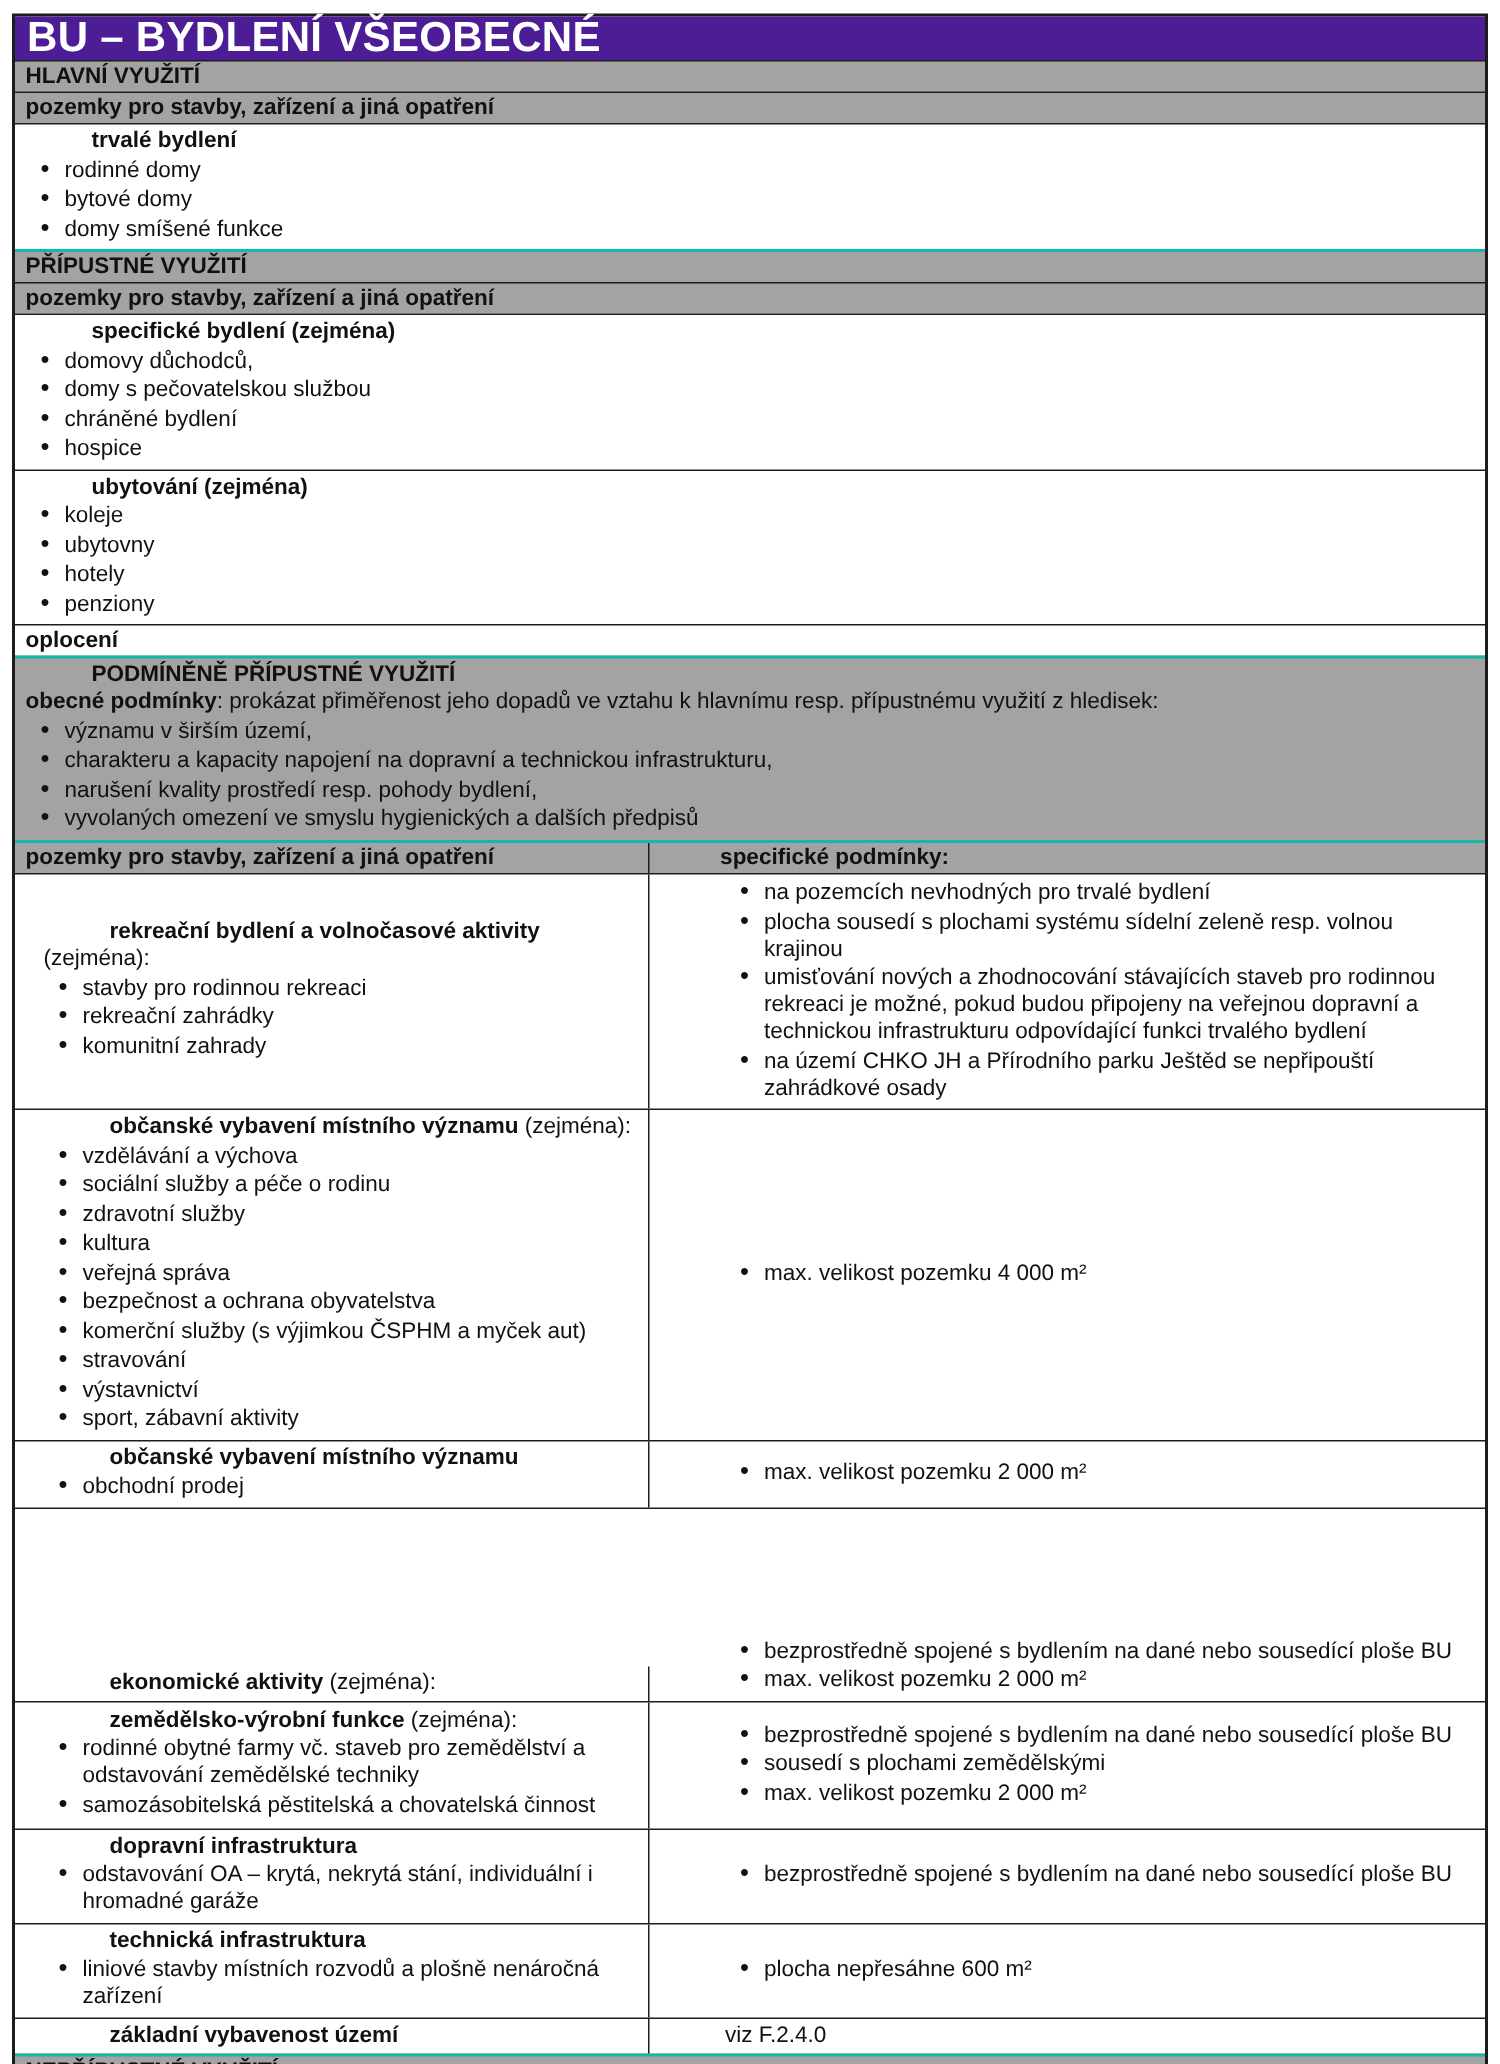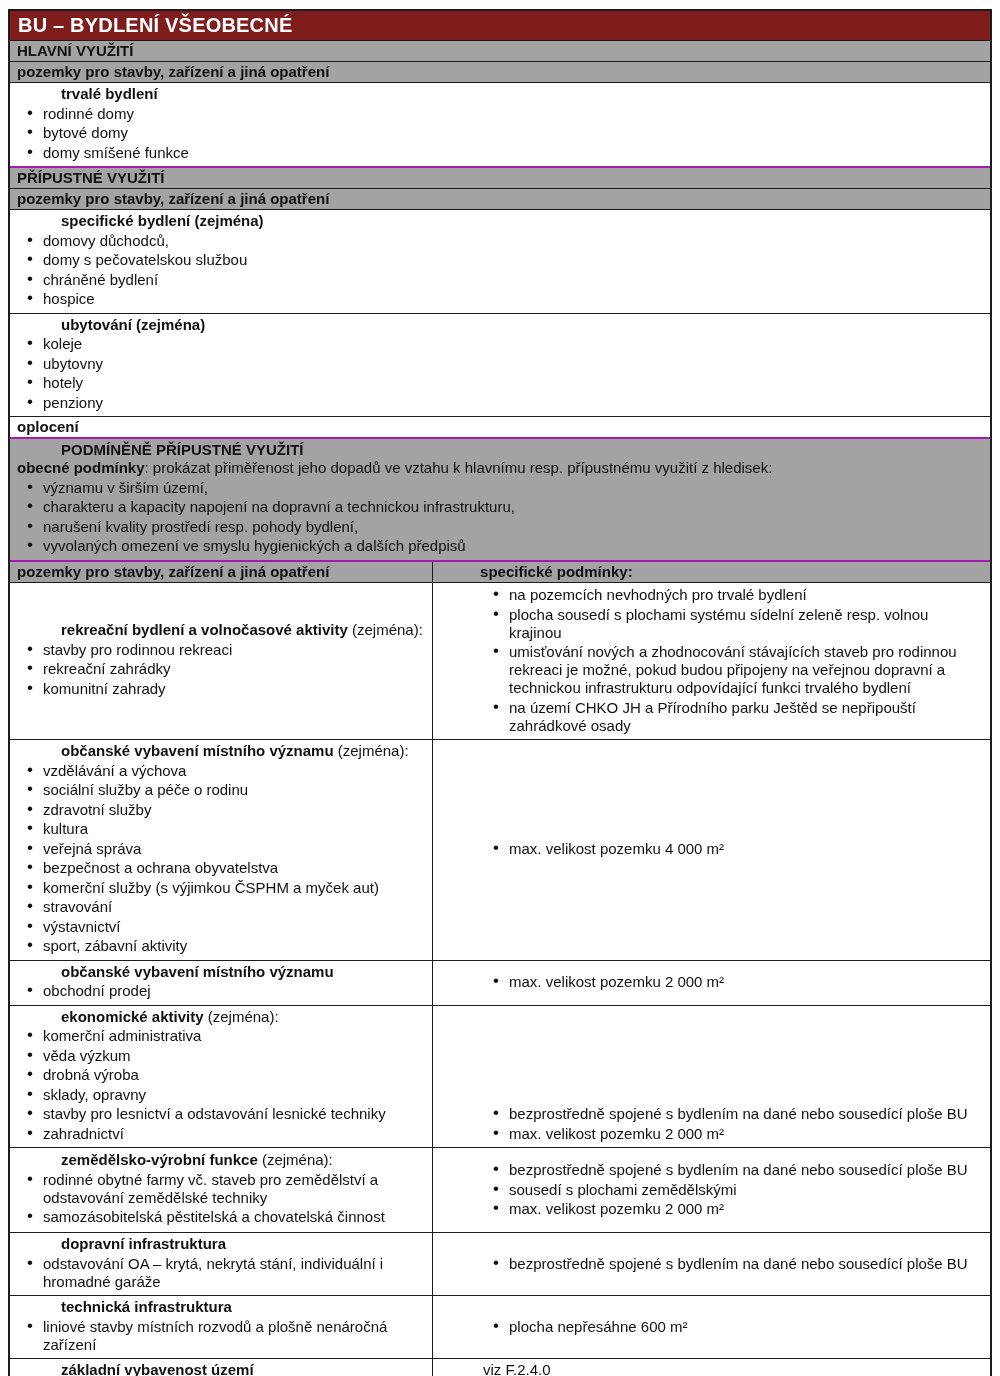--- a/index.html
+++ b/index.html
@@ -10,27 +10,27 @@
     line-height:18px;
     color:#111;
     -webkit-font-smoothing:antialiased;
   }
   .doc{
     margin:9px 8px 2px 8px;
     border:2px solid #1c1c1c;
   }
   .row{border-top:1px solid #1c1c1c;}
   .row:first-child{border-top:none;}
-  .thick-top{border-top:2px solid #a21caf;}
+  .thick-top{border-top:2px solid #14b8a6;}
 
   .title-bar{
-    background:#7f1d1d;
+    background:#4c1d95;
     color:#ffffff;
     font-weight:bold;
-    font-size:20px;
+    font-size:28px;
     line-height:24px;
     padding:2px 8px 3px 8px;
     letter-spacing:0.2px;
   }
   .cyan{background:#a3a3a3;}
   .sec-header{
     font-weight:bold;
     padding:1px 7px;
   }
   .plain-row{padding:1px 7px;}
@@ -51,21 +51,21 @@
     left:10px;
     top:-1px;
     font-size:17px;
   }
 
   
   .tc-row{display:flex;align-items:stretch;}
   .tc-left{
     width:45%;
     border-right:1px solid #1c1c1c;
-    padding:2px 7px 3px 7px;
+    padding:2px 7px 3px 19px;
     display:flex;flex-direction:column;justify-content:center;
     box-sizing:border-box;
   }
   .tc-right{
     width:55%;
     padding:2px 7px 3px 10px;
     display:flex;flex-direction:column;justify-content:center;
     box-sizing:border-box;
     margin-left:40px;
   }
@@ -188,28 +188,20 @@
     <div class="tc-right">
       <ul class="bullets">
           <li class="bullet">max. velikost pozemku 2 000 m²</li>
         </ul>
     </div>
   </div>
 
   <div class="row tc-row h128">
     <div class="tc-left">
       <div><span class="group-title">ekonomické aktivity</span><span class="suffix"> (zejména):</span></div>
-      <ul class="bullets">
-          <li class="bullet">komerční administrativa</li>
-          <li class="bullet">věda výzkum</li>
-          <li class="bullet">drobná výroba</li>
-          <li class="bullet">sklady, opravny</li>
-          <li class="bullet">stavby pro lesnictví a odstavování lesnické techniky</li>
-          <li class="bullet">zahradnictví</li>
-        </ul>
     </div>
     <div class="tc-right">
       <ul class="bullets">
           <li class="bullet">bezprostředně spojené s bydlením na dané nebo sousedící ploše BU</li>
           <li class="bullet">max. velikost pozemku 2 000 m²</li>
         </ul>
     </div>
   </div>
 
   <div class="row tc-row h84">

